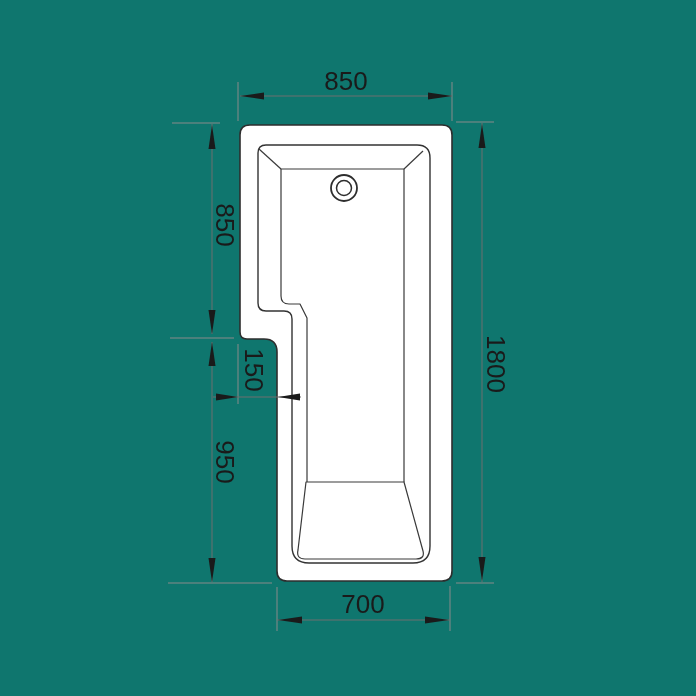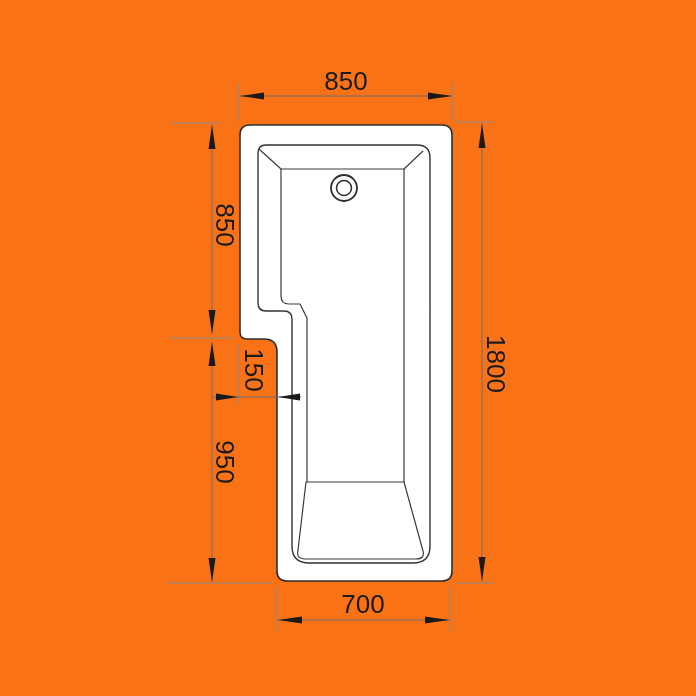--- a/index.html
+++ b/index.html
@@ -7,21 +7,21 @@
     padding: 0;
     width: 696px;
     height: 696px;
     background: #ffffff;
     overflow: hidden;
   }
   .stage {
     position: relative;
     width: 696px;
     height: 696px;
-    background: #f97316;
+    background: #0f766e;
   }
   svg {
     display: block;
   }
   .outline {
     fill: #ffffff;
     stroke: #2e2e2e;
     stroke-width: 1.6;
     stroke-linejoin: round;
   }

